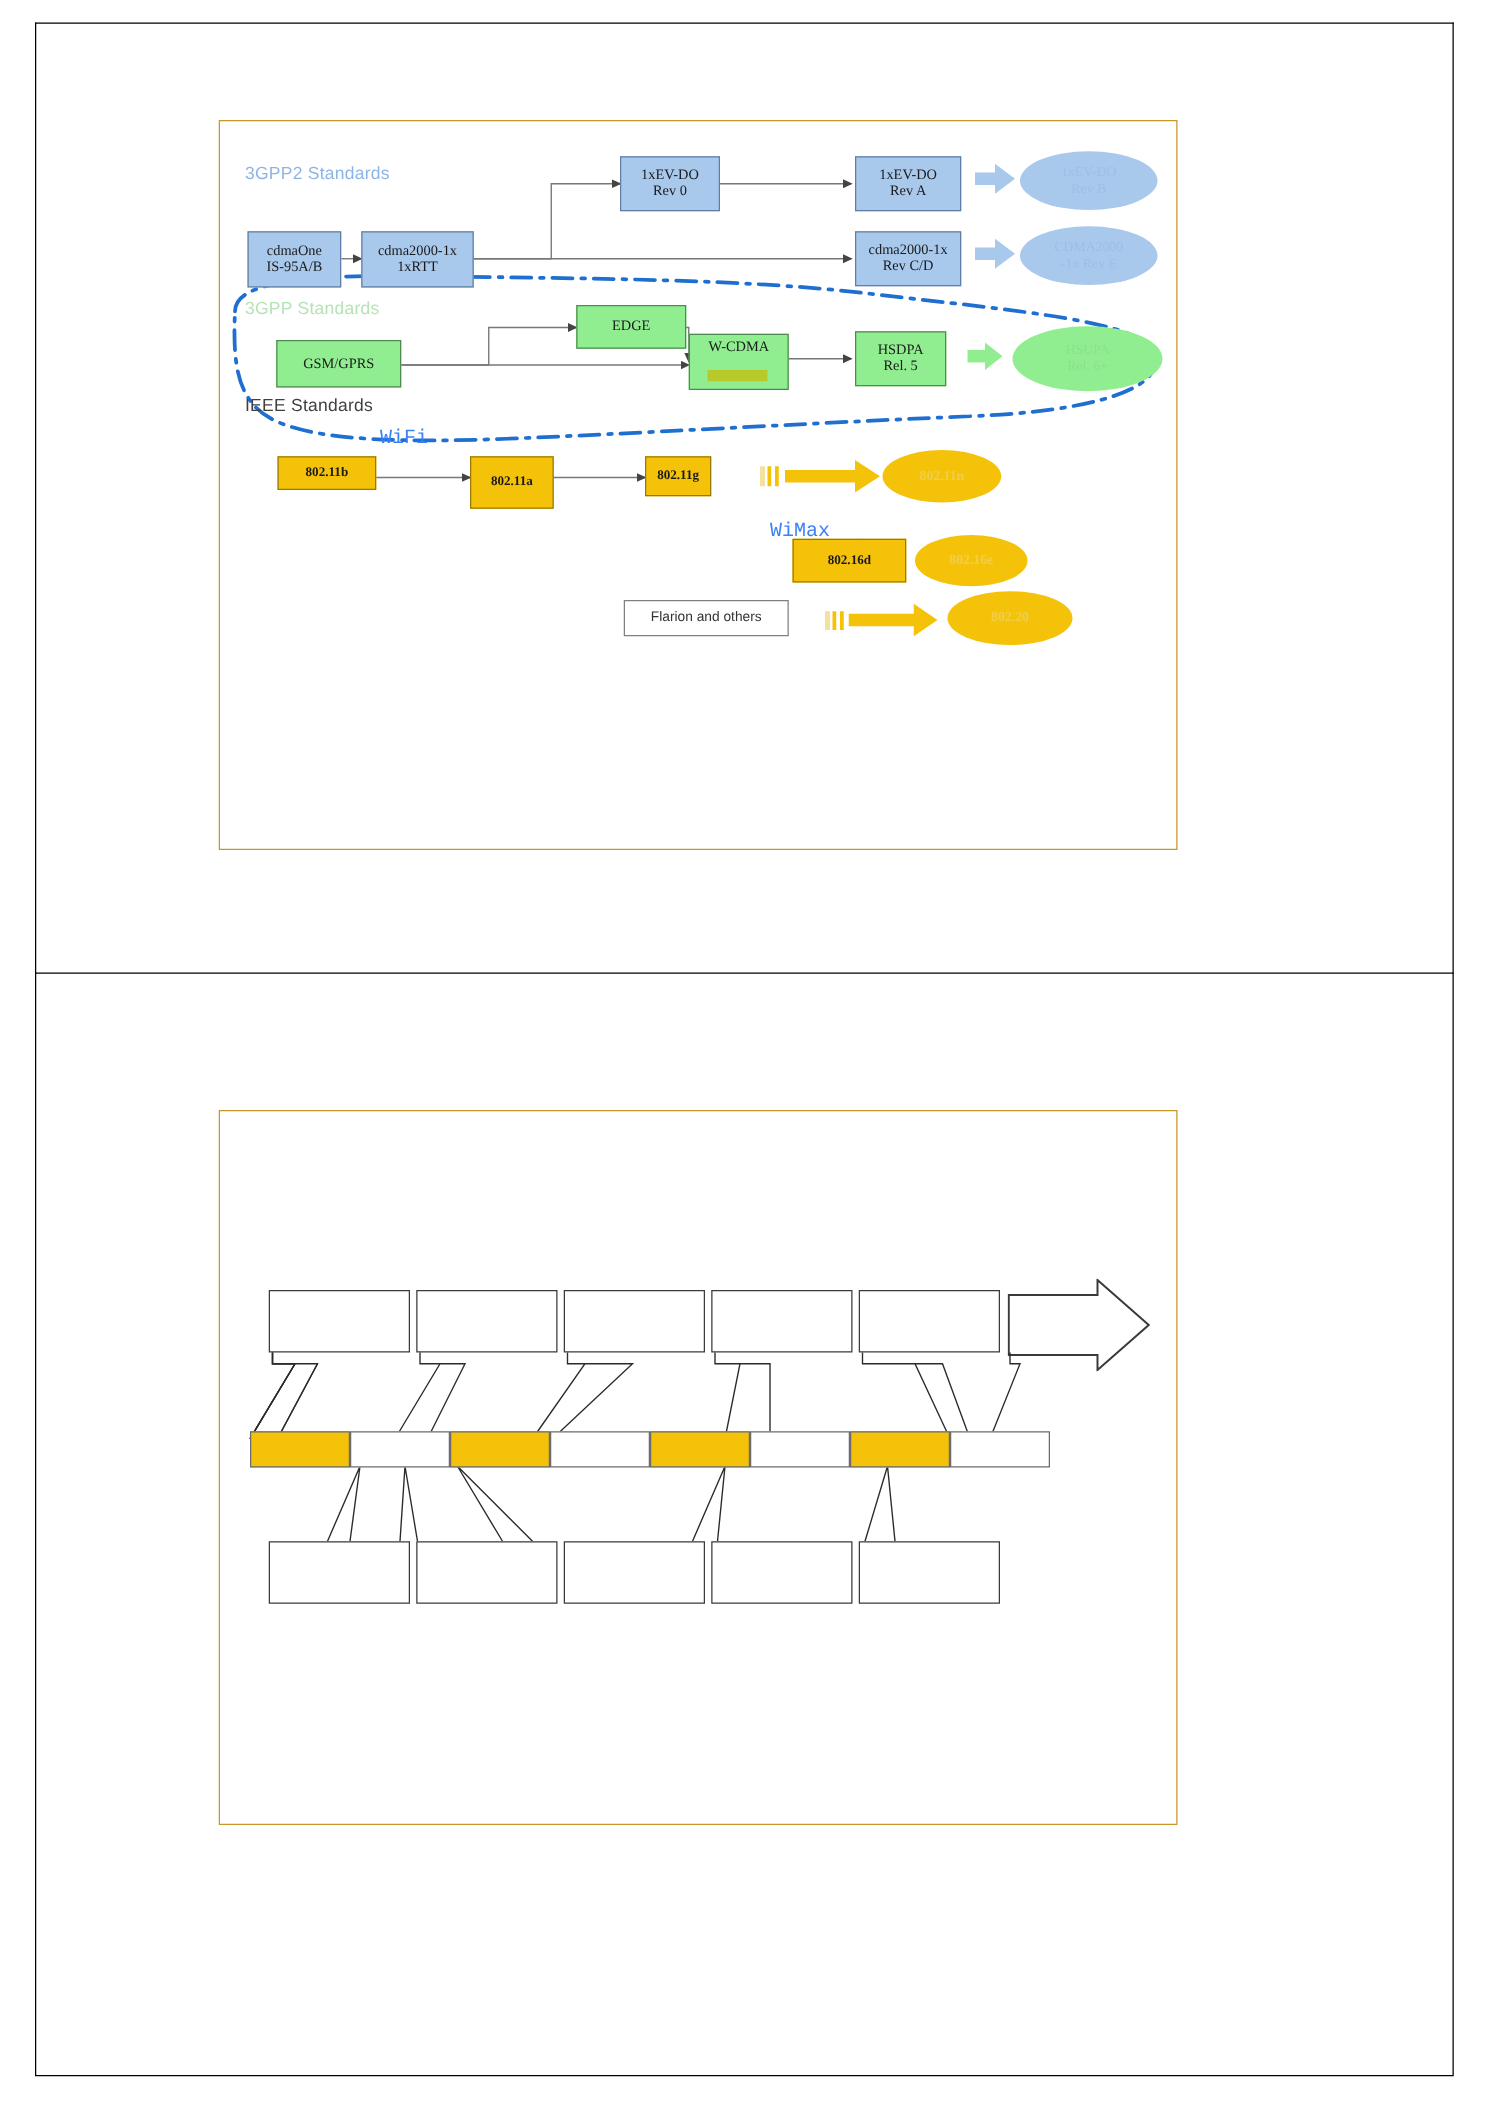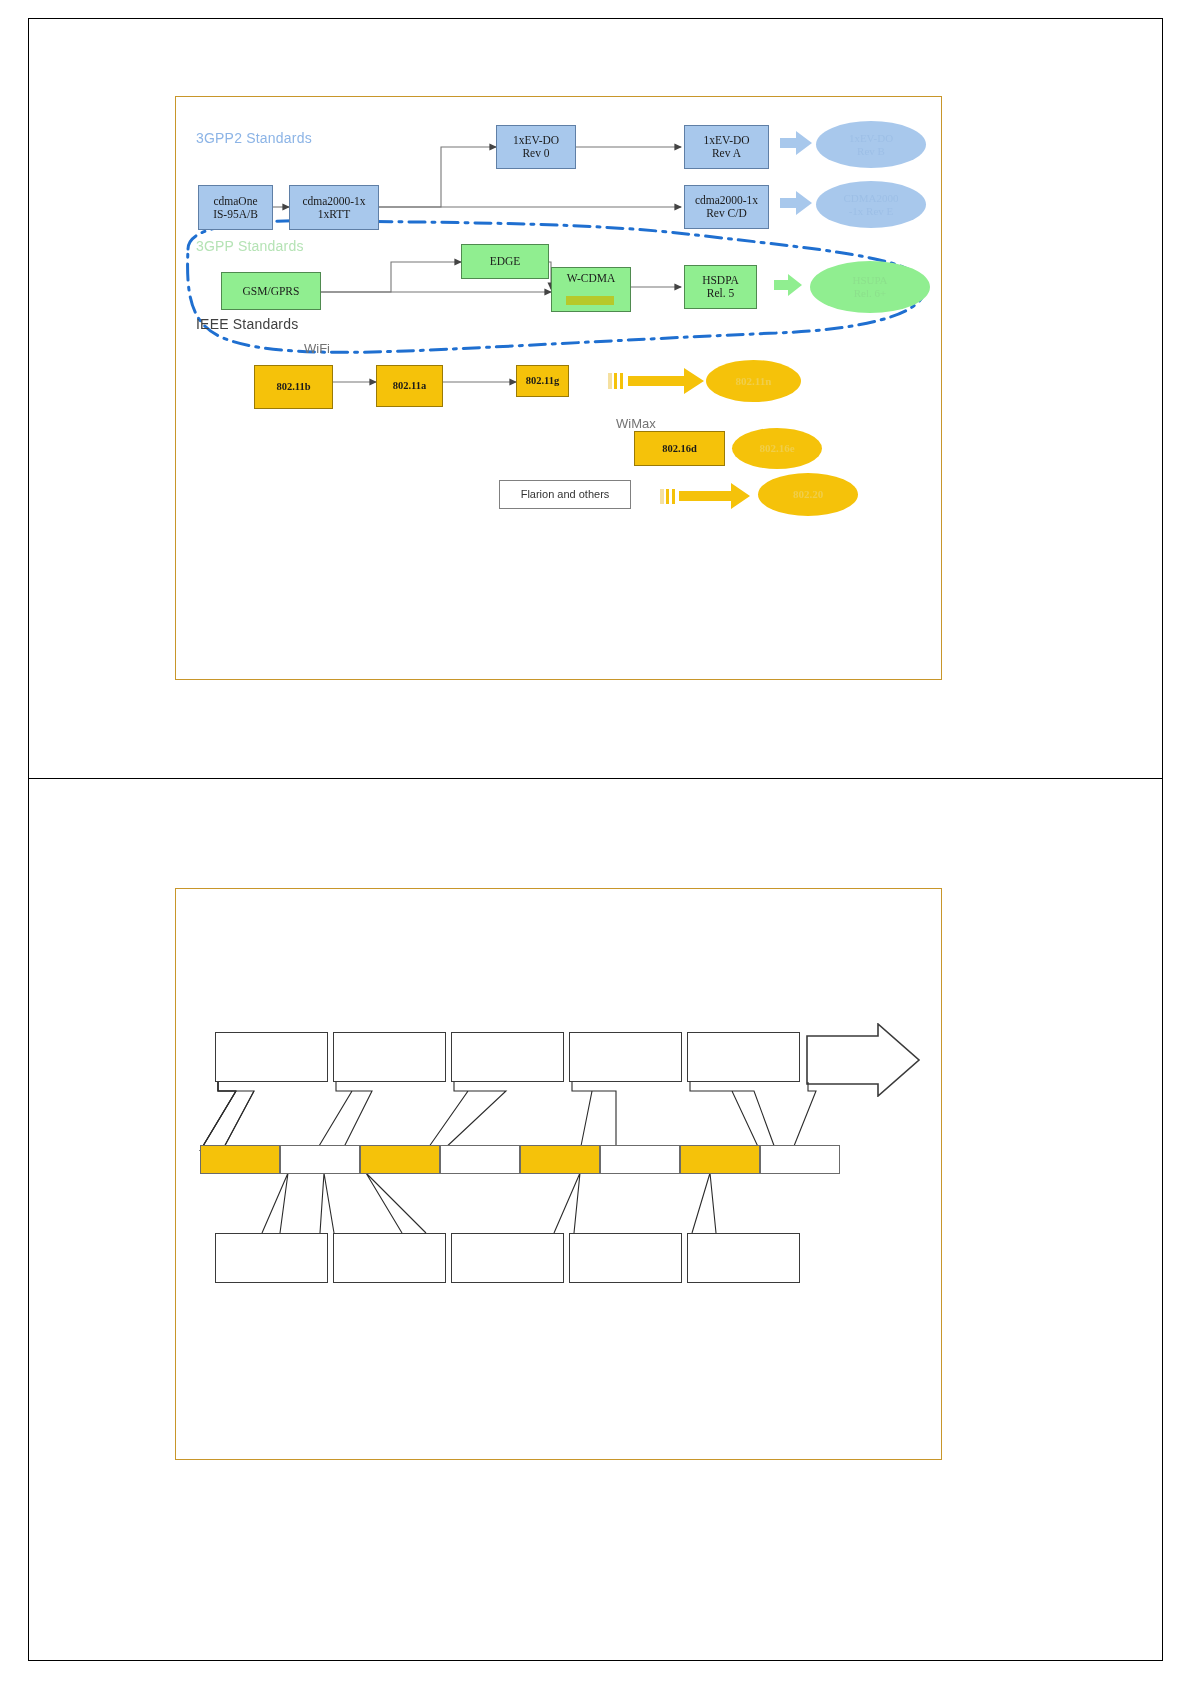--- a/index.html
+++ b/index.html
@@ -35,21 +35,21 @@
   .node.plain{background:#fff;border:1px solid #808080;font-family:"Liberation Sans",sans-serif;font-size:11px;color:#333;}
 
   .ell{position:absolute;box-sizing:border-box;display:flex;align-items:center;justify-content:center;
        text-align:center;border-radius:50%;font-size:11px;line-height:1.15;}
   .ell.blue{background:#a8c8ec;color:#9dbfe6;}
   .ell.green{background:#90ee90;color:#8ce08c;}
   .ell.gold{background:#f5c20a;color:#f0ce4a;font-weight:bold;}
 
   .wcdma-bar{position:absolute;left:14px;bottom:6px;width:48px;height:9px;background:#b7c92b;}
 
-  .smalllabel{position:absolute;font-family:Liberation Sans, sans-serif;font-size:13px;color:#737373;}
+  .smalllabel{position:absolute;font-family:Liberation Mono, monospace;font-size:16px;color:#3b82f6;}
 
   
   .callout{position:absolute;box-sizing:border-box;background:#fff;border:1px solid #3a3a3a;}
   .seg{position:absolute;box-sizing:border-box;border:1px solid #6b6b6b;}
   .seg.y{background:#f5c20a;}
   .seg.w{background:#ffffff;}
 </style>
 </head>
 <body>
 
@@ -137,21 +137,21 @@
     <div class="node green" style="left:45px;top:175px;width:100px;height:38px;">GSM/GPRS</div>
     <div class="node green" style="left:285px;top:147px;width:88px;height:35px;">EDGE</div>
     <div class="node green" style="left:375px;top:170px;width:80px;height:45px;align-items:flex-start;padding-top:4px;">
       <span>W-CDMA</span>
       <span class="wcdma-bar"></span>
     </div>
     <div class="node green" style="left:508px;top:168px;width:73px;height:44px;">HSDPA<br>Rel. 5</div>
     <div class="ell green" style="left:634px;top:164px;width:120px;height:52px;">HSUPA<br>Rel. 6+</div>
 
     <div class="smalllabel" style="left:128px;top:244px;">WiFi</div>
-    <div class="node gold" style="left:46px;top:268px;width:79px;height:44px;margin-left:32px;">802.11b</div>
+    <div class="node gold" style="left:46px;top:268px;width:79px;height:27px;">802.11b</div>
     <div class="node gold" style="left:200px;top:268px;width:67px;height:42px;">802.11a</div>
     <div class="node gold" style="left:340px;top:268px;width:53px;height:32px;">802.11g</div>
     <div class="ell gold" style="left:530px;top:263px;width:95px;height:42px;">802.11n</div>
 
     <div class="smalllabel" style="left:440px;top:319px;">WiMax</div>
     <div class="node gold" style="left:458px;top:334px;width:91px;height:35px;">802.16d</div>
     <div class="ell gold" style="left:556px;top:331px;width:90px;height:41px;">802.16e</div>
 
     <div class="node plain" style="left:323px;top:383px;width:132px;height:29px;">Flarion and others</div>
     <div class="ell gold" style="left:582px;top:376px;width:100px;height:43px;">802.20</div>

